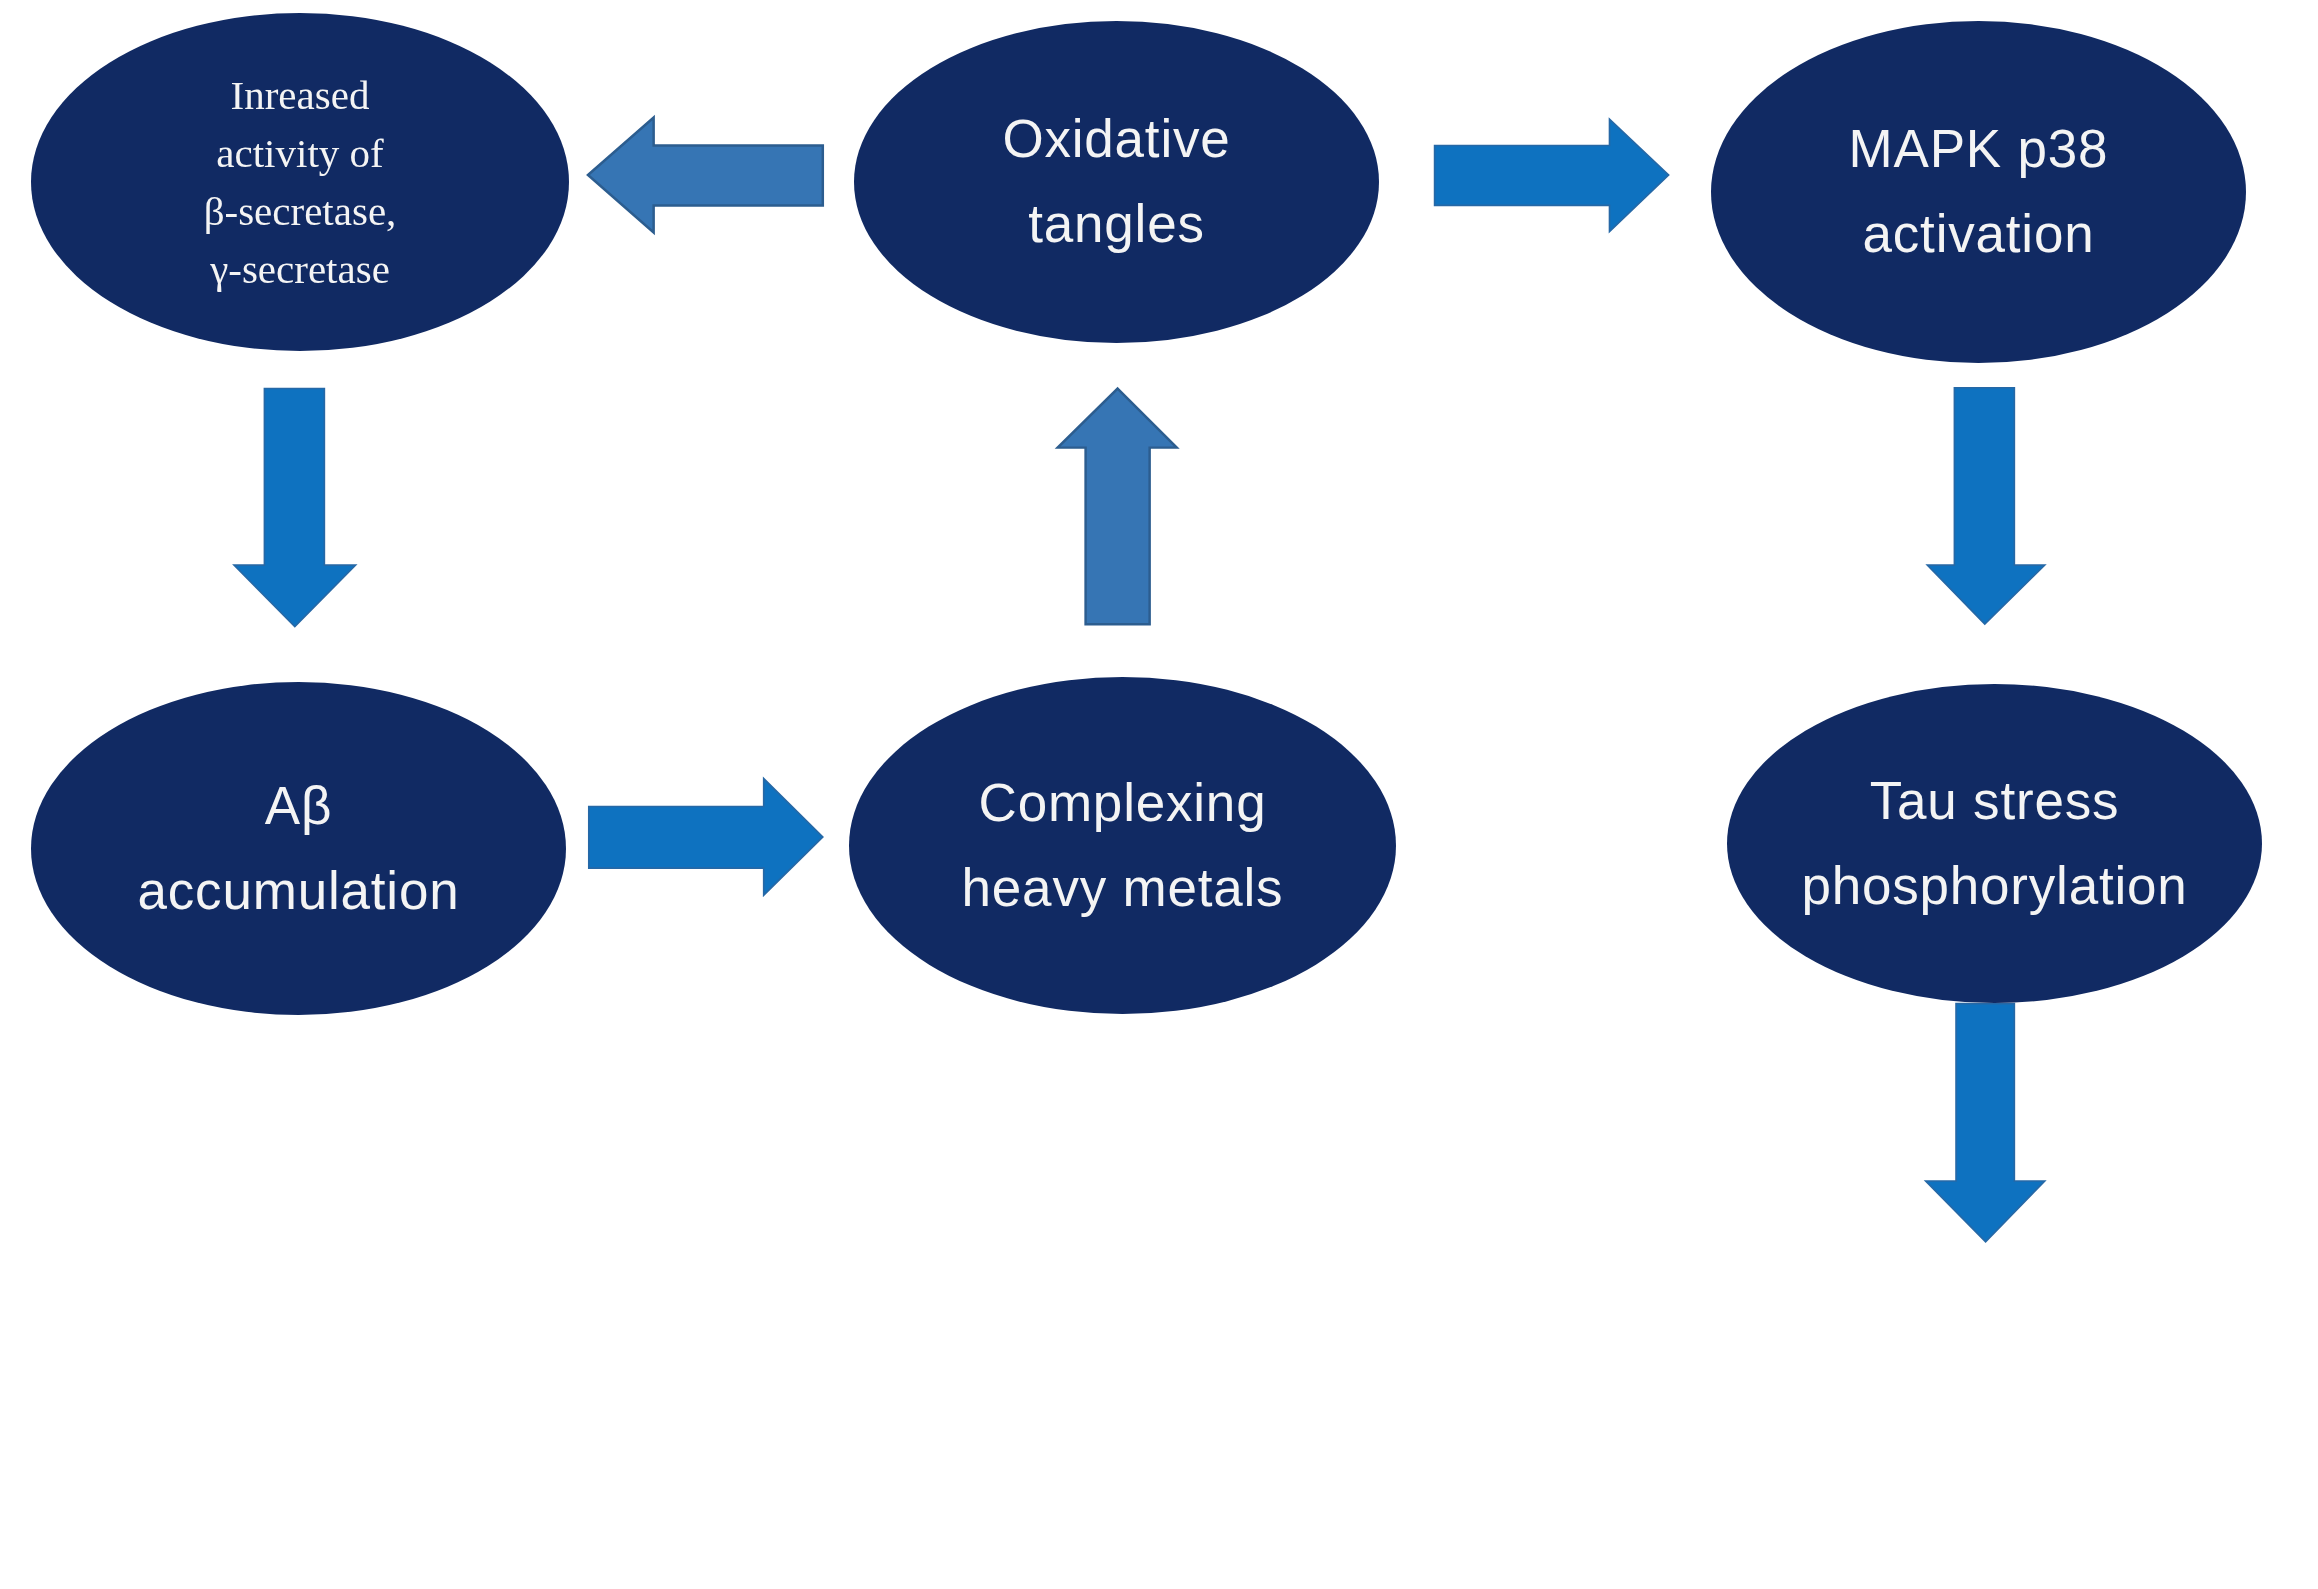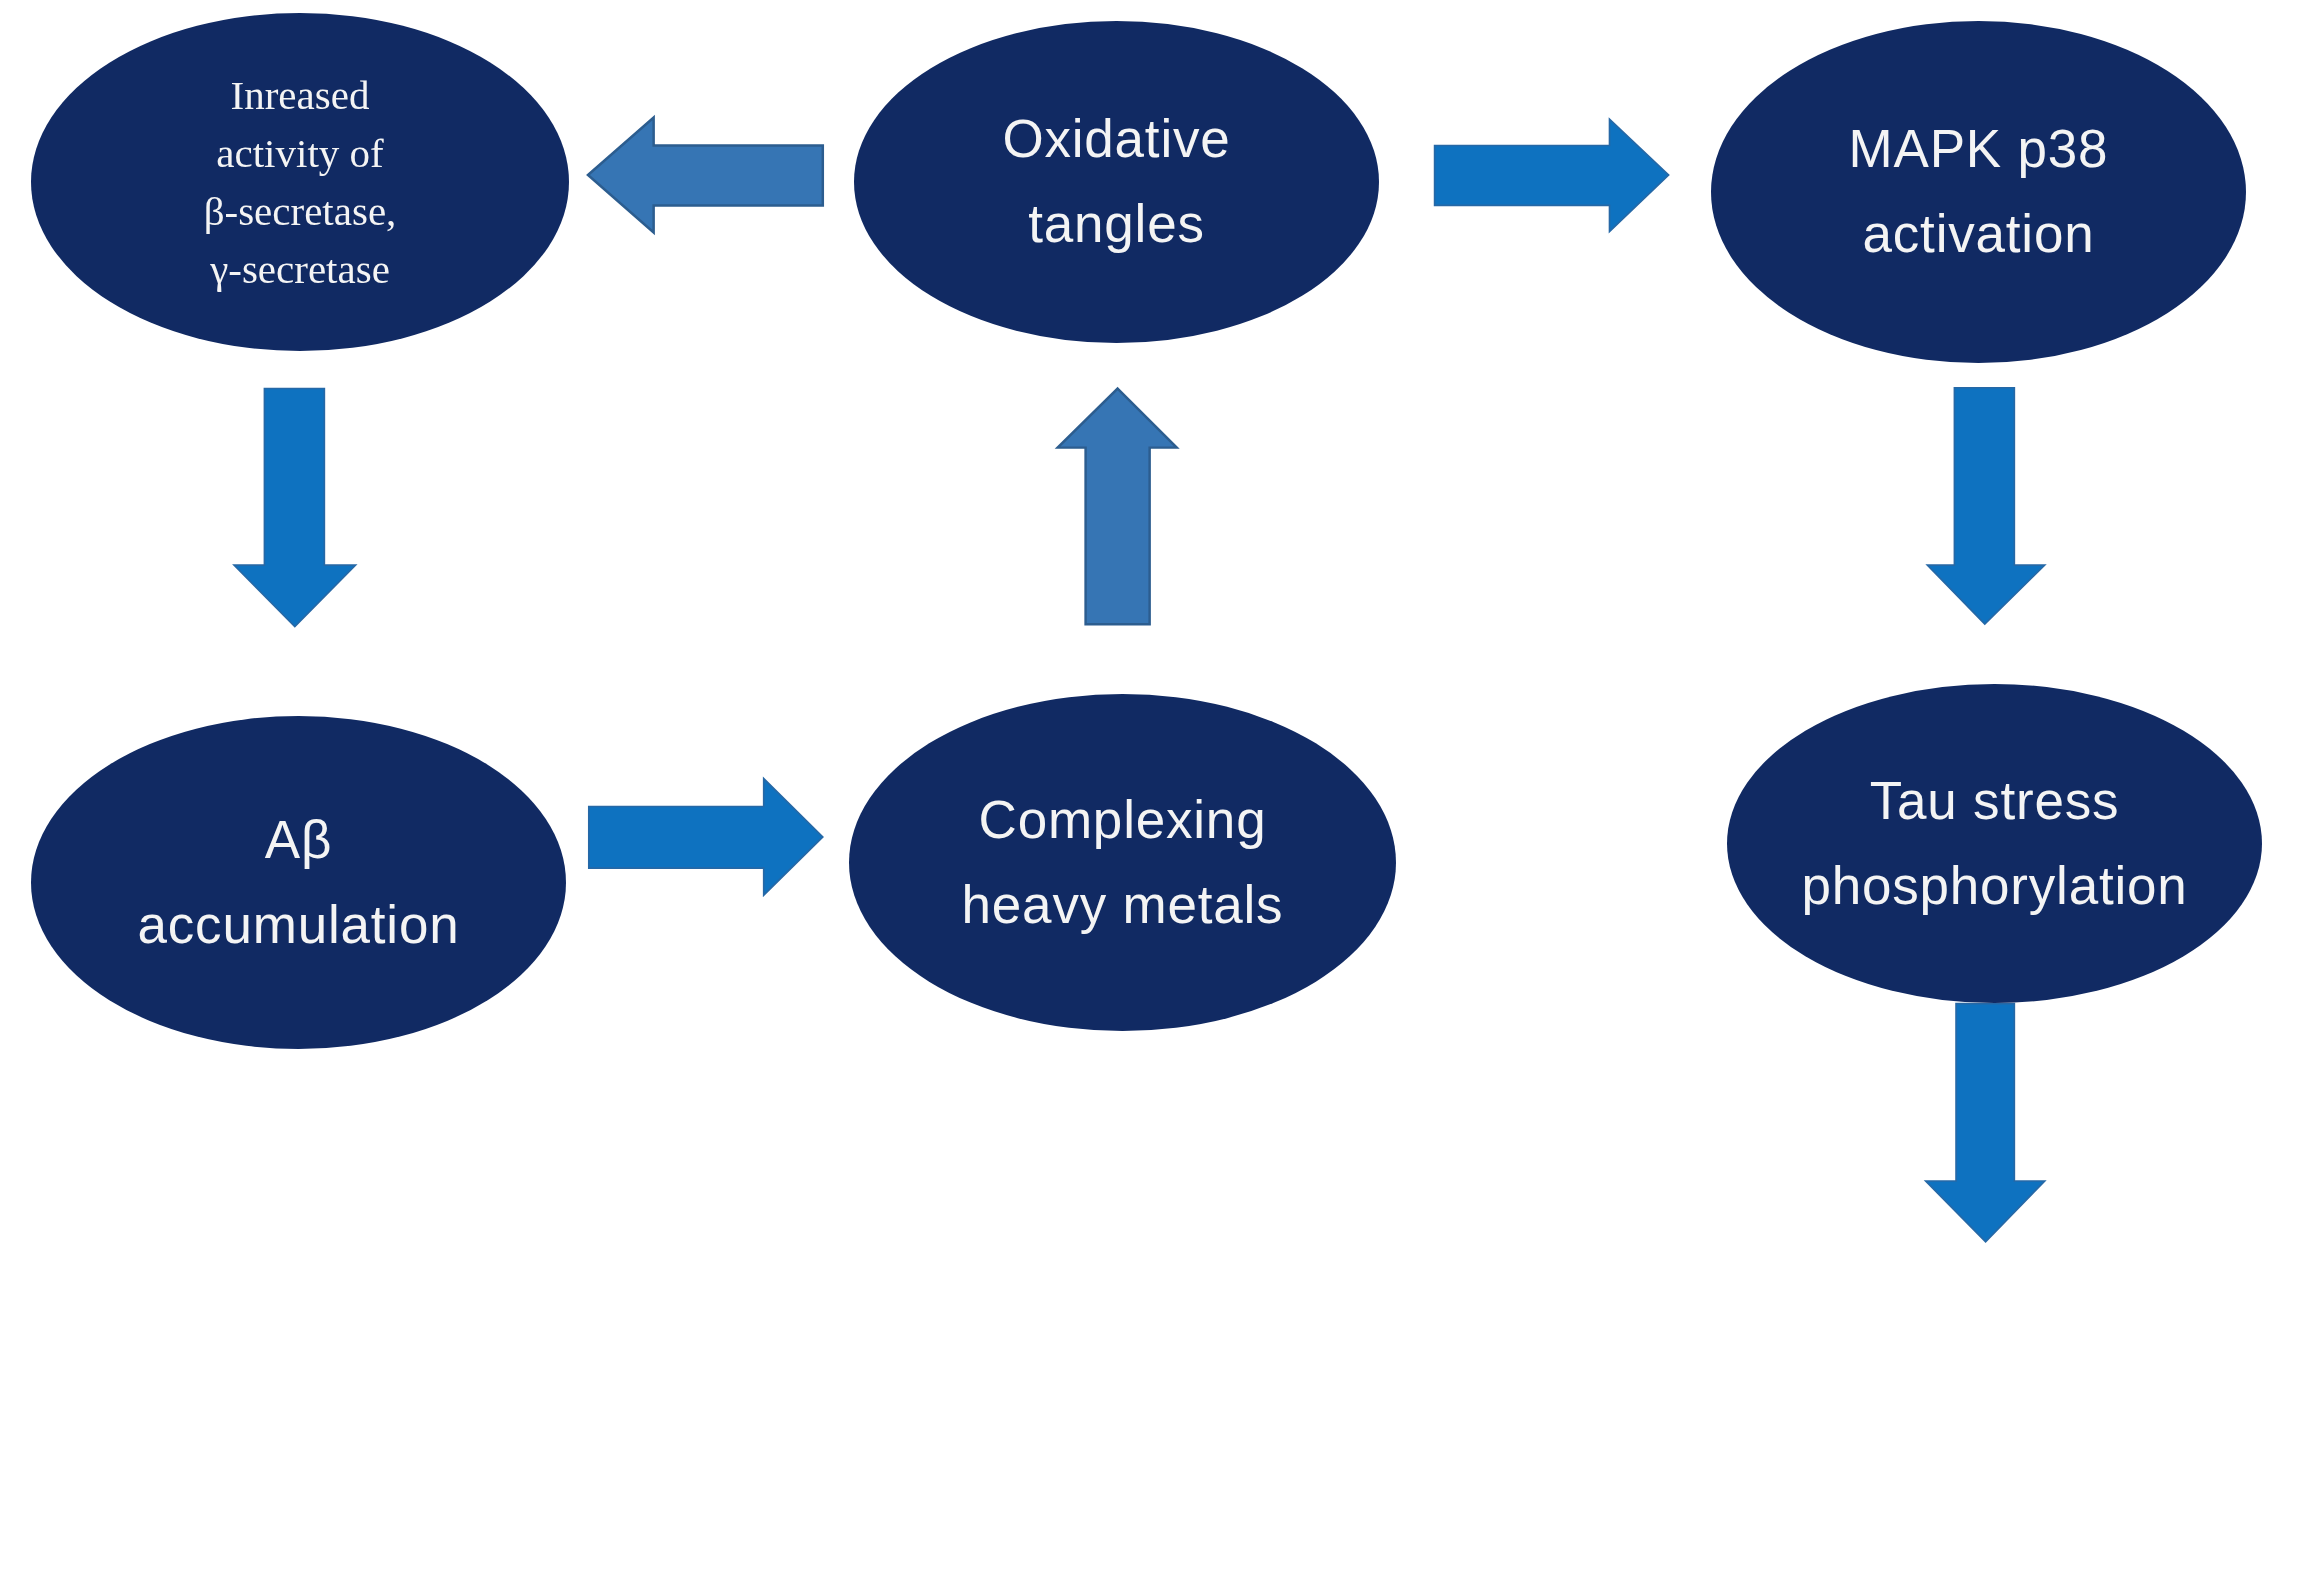--- a/index.html
+++ b/index.html
@@ -92,26 +92,26 @@
   <div class="node sans" style="left:854px; top:20.5px; width:525px; height:322px;">
     <span class="label">Oxidative
 tangles</span>
   </div>
 
   <div class="node sans" style="left:1711px; top:20.5px; width:535px; height:342px;">
     <span class="label">MAPK p38
 activation</span>
   </div>
 
-  <div class="node sans" style="left:31px; top:716px; width:535px; height:333px;">
+  <div class="node sans" style="left:31px; top:682px; width:535px; height:333px;">
     <span class="label">Aβ
 accumulation</span>
   </div>
 
-  <div class="node sans" style="left:849px; top:694px; width:547px; height:337px;">
+  <div class="node sans" style="left:849px; top:677px; width:547px; height:337px;">
     <span class="label">Complexing
 heavy metals</span>
   </div>
 
   <div class="node sans" style="left:1727px; top:684px; width:535px; height:319px;">
     <span class="label">Tau stress
 phosphorylation</span>
   </div>
 
 

